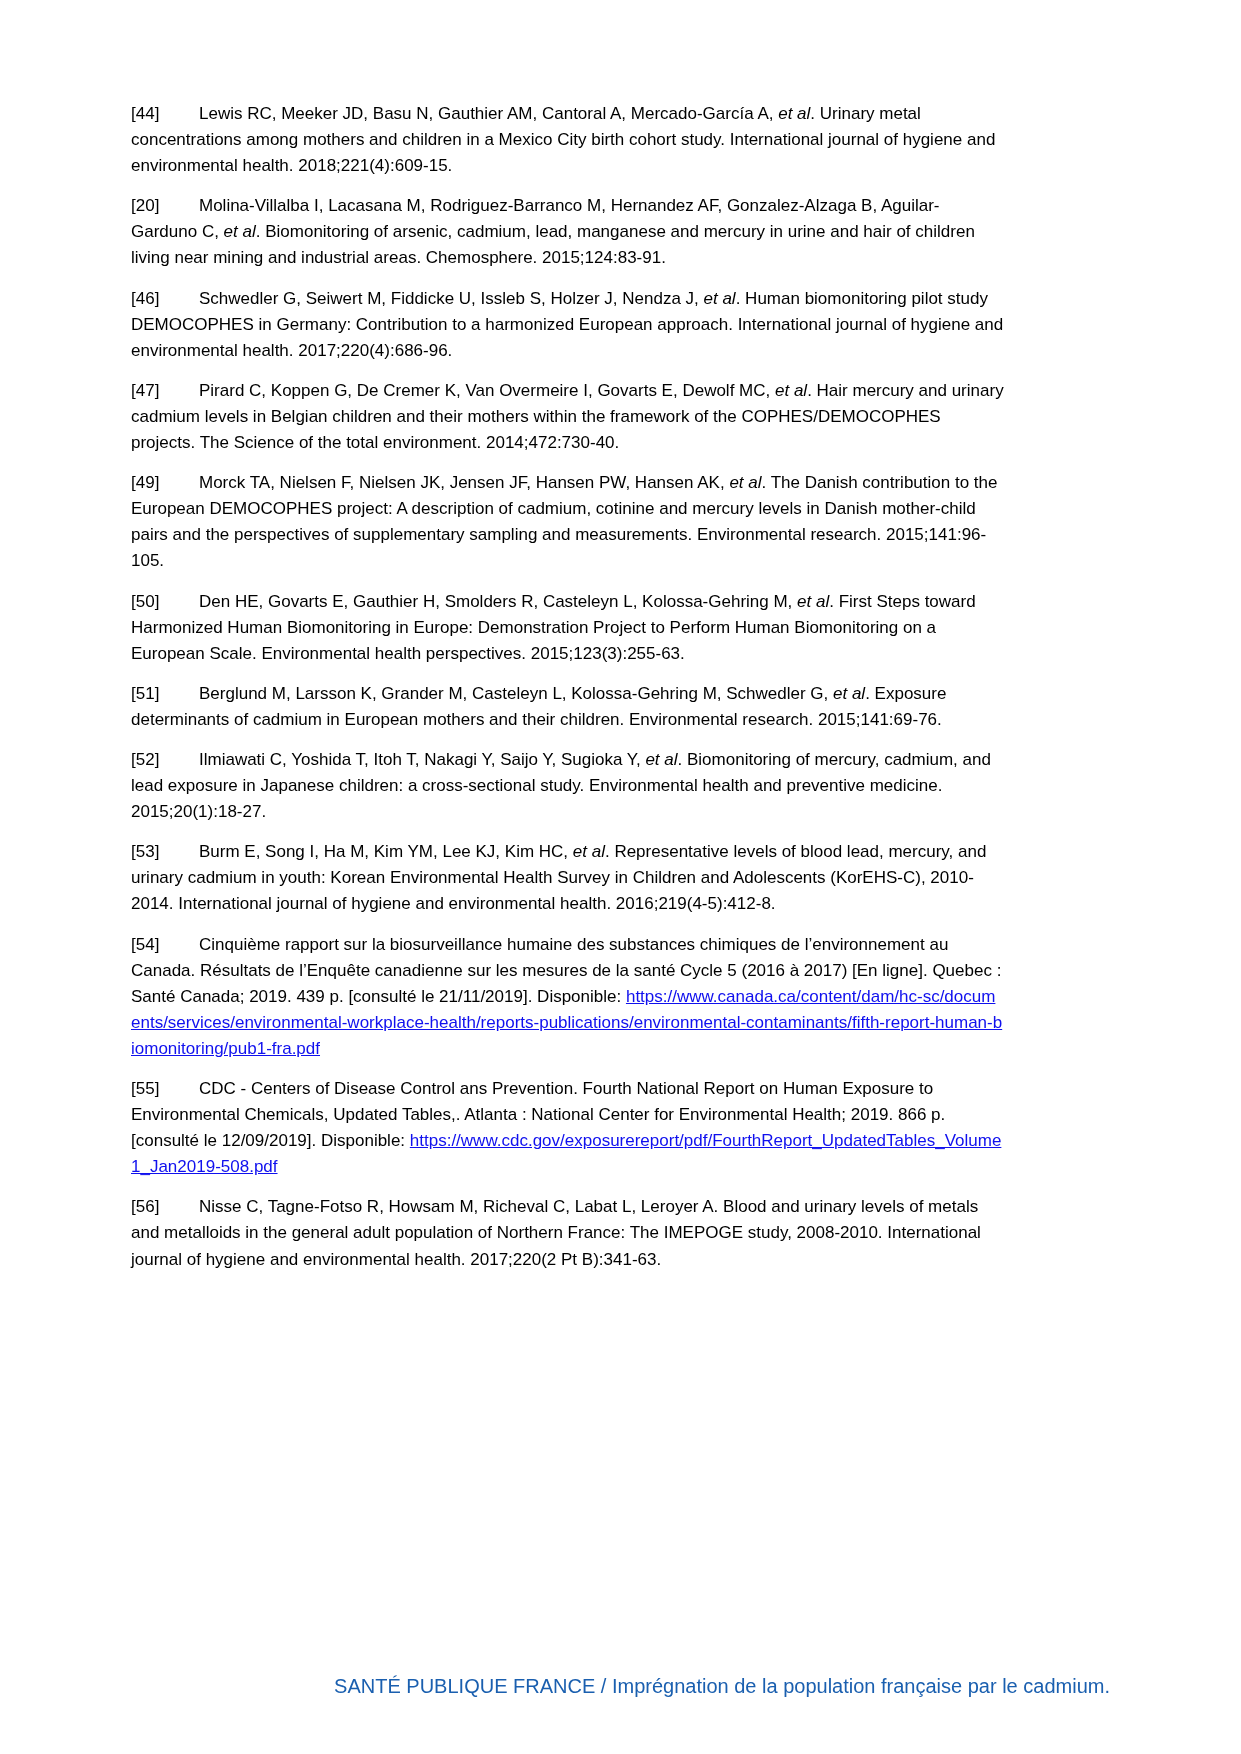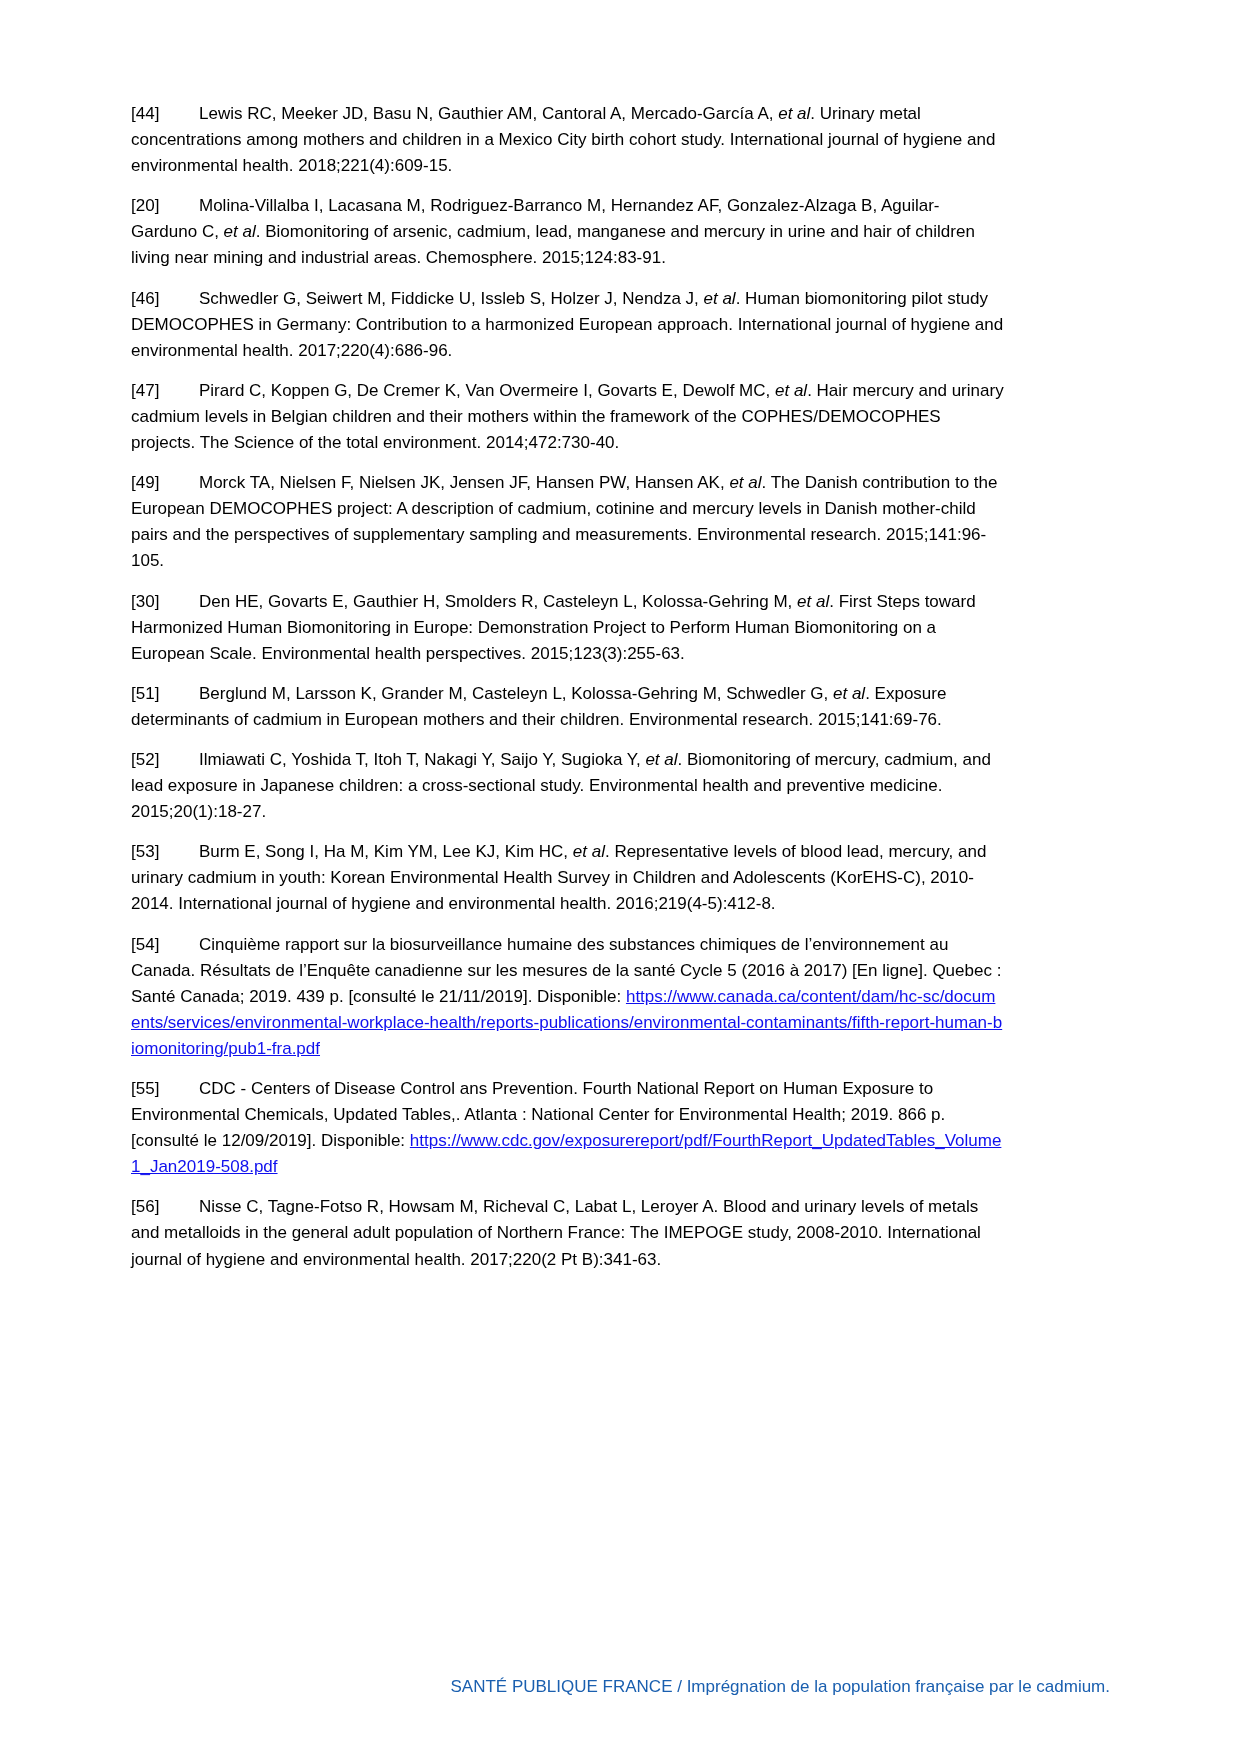--- a/index.html
+++ b/index.html
@@ -54,21 +54,21 @@
     word-break: break-all;
     overflow-wrap: anywhere;
   }
   .footer {
     position: absolute;
     left: 131px;
     right: 131px;
     bottom: 58px;
     text-align: right;
     color: #1A5FAF;
-    font-size: 17px;
+    font-size: 20px;
     line-height: 19.5px;
   }
   .footer div {
     white-space: normal;
   }
 </style>
 </head>
 <body>
 
 <div class="page">
@@ -90,21 +90,21 @@
     <p class="ref">
       <span class="num">[47]</span><span>Pirard C, Koppen G, De Cremer K, Van Overmeire I, Govarts E, Dewolf MC, </span><span class="it">et al</span><span>. Hair mercury and urinary cadmium levels in Belgian children and their mothers within the framework of the COPHES/DEMOCOPHES projects. The Science of the total environment. 2014;472:730-40.</span>
     </p>
 
 
     <p class="ref">
       <span class="num">[49]</span><span>Morck TA, Nielsen F, Nielsen JK, Jensen JF, Hansen PW, Hansen AK, </span><span class="it">et al</span><span>. The Danish contribution to the European DEMOCOPHES project: A description of cadmium, cotinine and mercury levels in Danish mother-child pairs and the perspectives of supplementary sampling and measurements. Environmental research. 2015;141:96-105.</span>
     </p>
 
     <p class="ref">
-      <span class="num">[30]</span><span>Den HE, Govarts E, Gauthier H, Smolders R, Casteleyn L, Kolossa-Gehring M, </span><span class="it">et al</span><span>. First Steps toward Harmonized Human Biomonitoring in Europe: Demonstration Project to Perform Human Biomonitoring on a European Scale. Environmental health perspectives. 2015;123(3):255-63.</span>
+      <span class="num">[50]</span><span>Den HE, Govarts E, Gauthier H, Smolders R, Casteleyn L, Kolossa-Gehring M, </span><span class="it">et al</span><span>. First Steps toward Harmonized Human Biomonitoring in Europe: Demonstration Project to Perform Human Biomonitoring on a European Scale. Environmental health perspectives. 2015;123(3):255-63.</span>
     </p>
 
     <p class="ref">
       <span class="num">[51]</span><span>Berglund M, Larsson K, Grander M, Casteleyn L, Kolossa-Gehring M, Schwedler G, </span><span class="it">et al</span><span>. Exposure determinants of cadmium in European mothers and their children. Environmental research. 2015;141:69-76.</span>
     </p>
 
     <p class="ref">
       <span class="num">[52]</span><span>Ilmiawati C, Yoshida T, Itoh T, Nakagi Y, Saijo Y, Sugioka Y, </span><span class="it">et al</span><span>. Biomonitoring of mercury, cadmium, and lead exposure in Japanese children: a cross-sectional study. Environmental health and preventive medicine. 2015;20(1):18-27.</span>
     </p>
 

